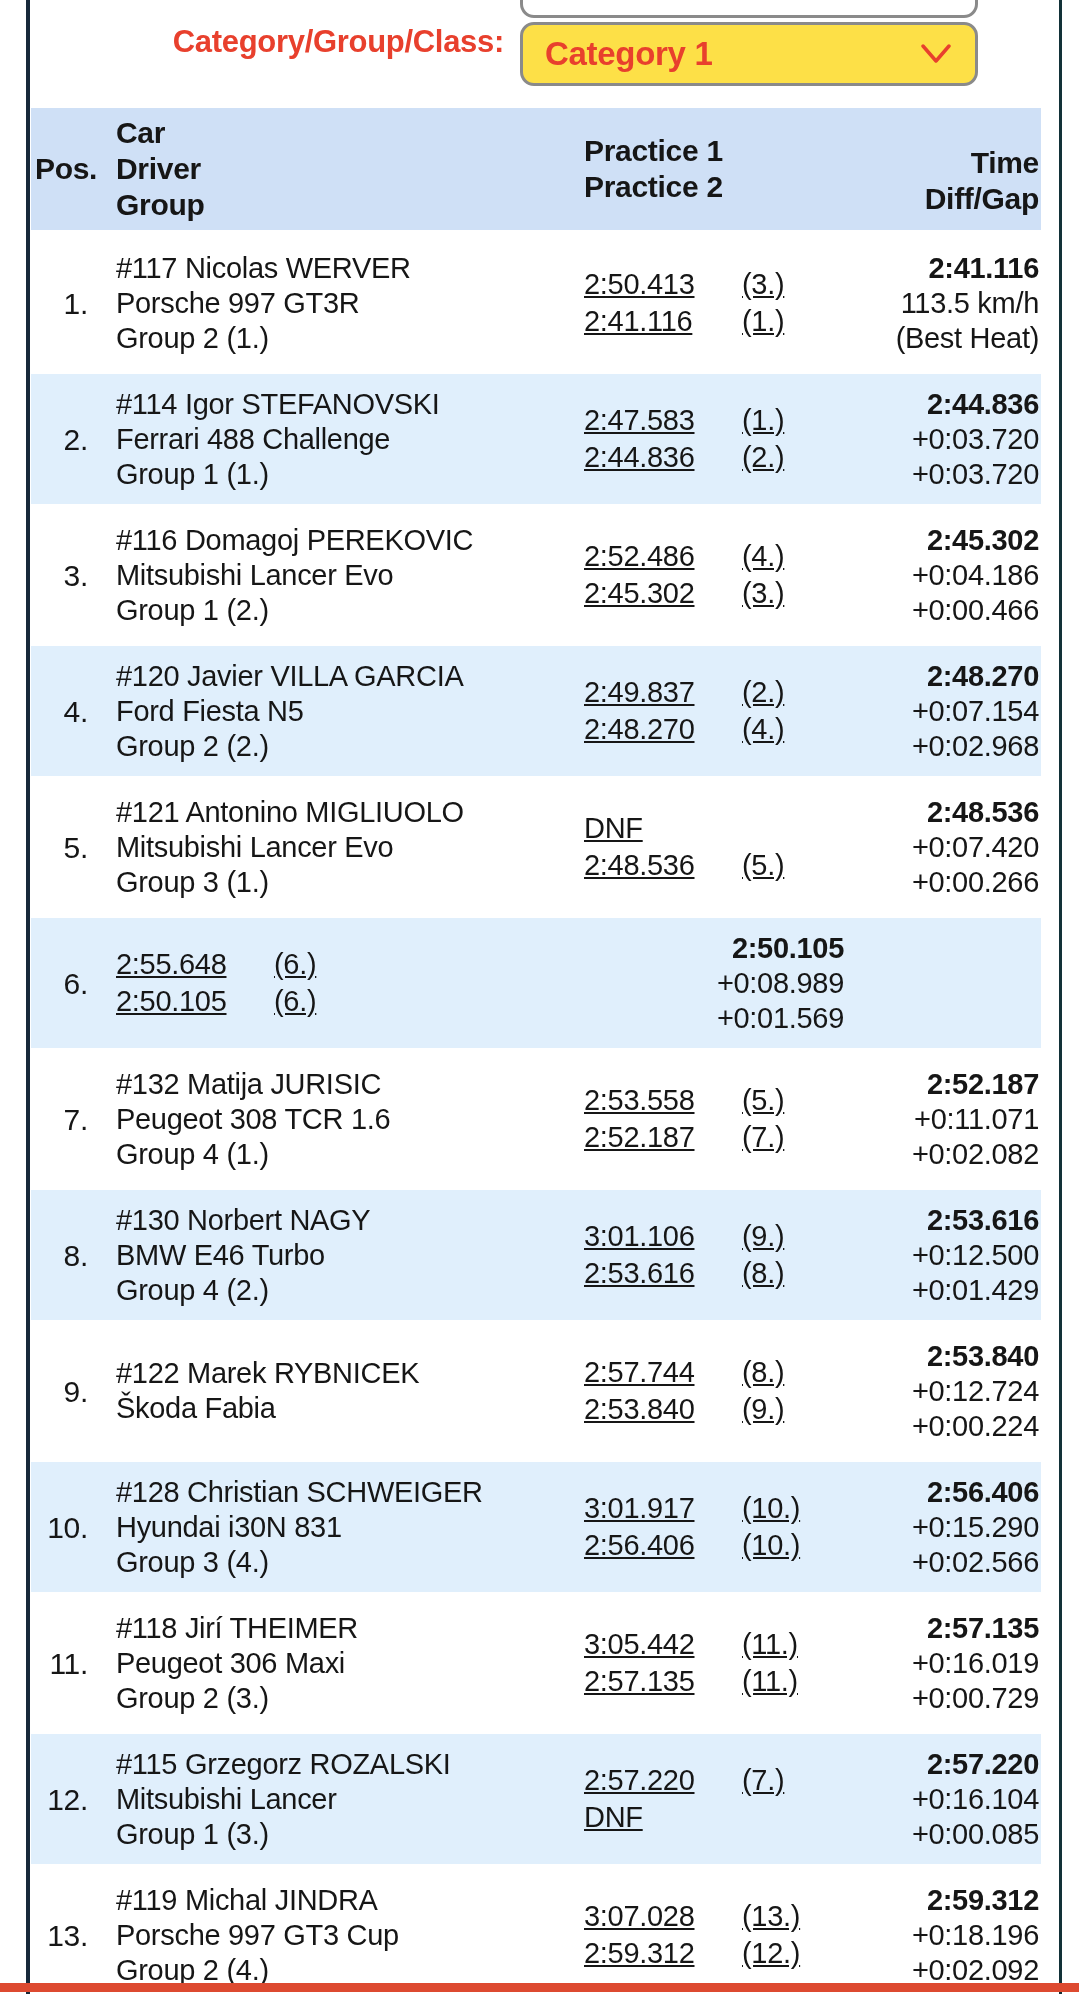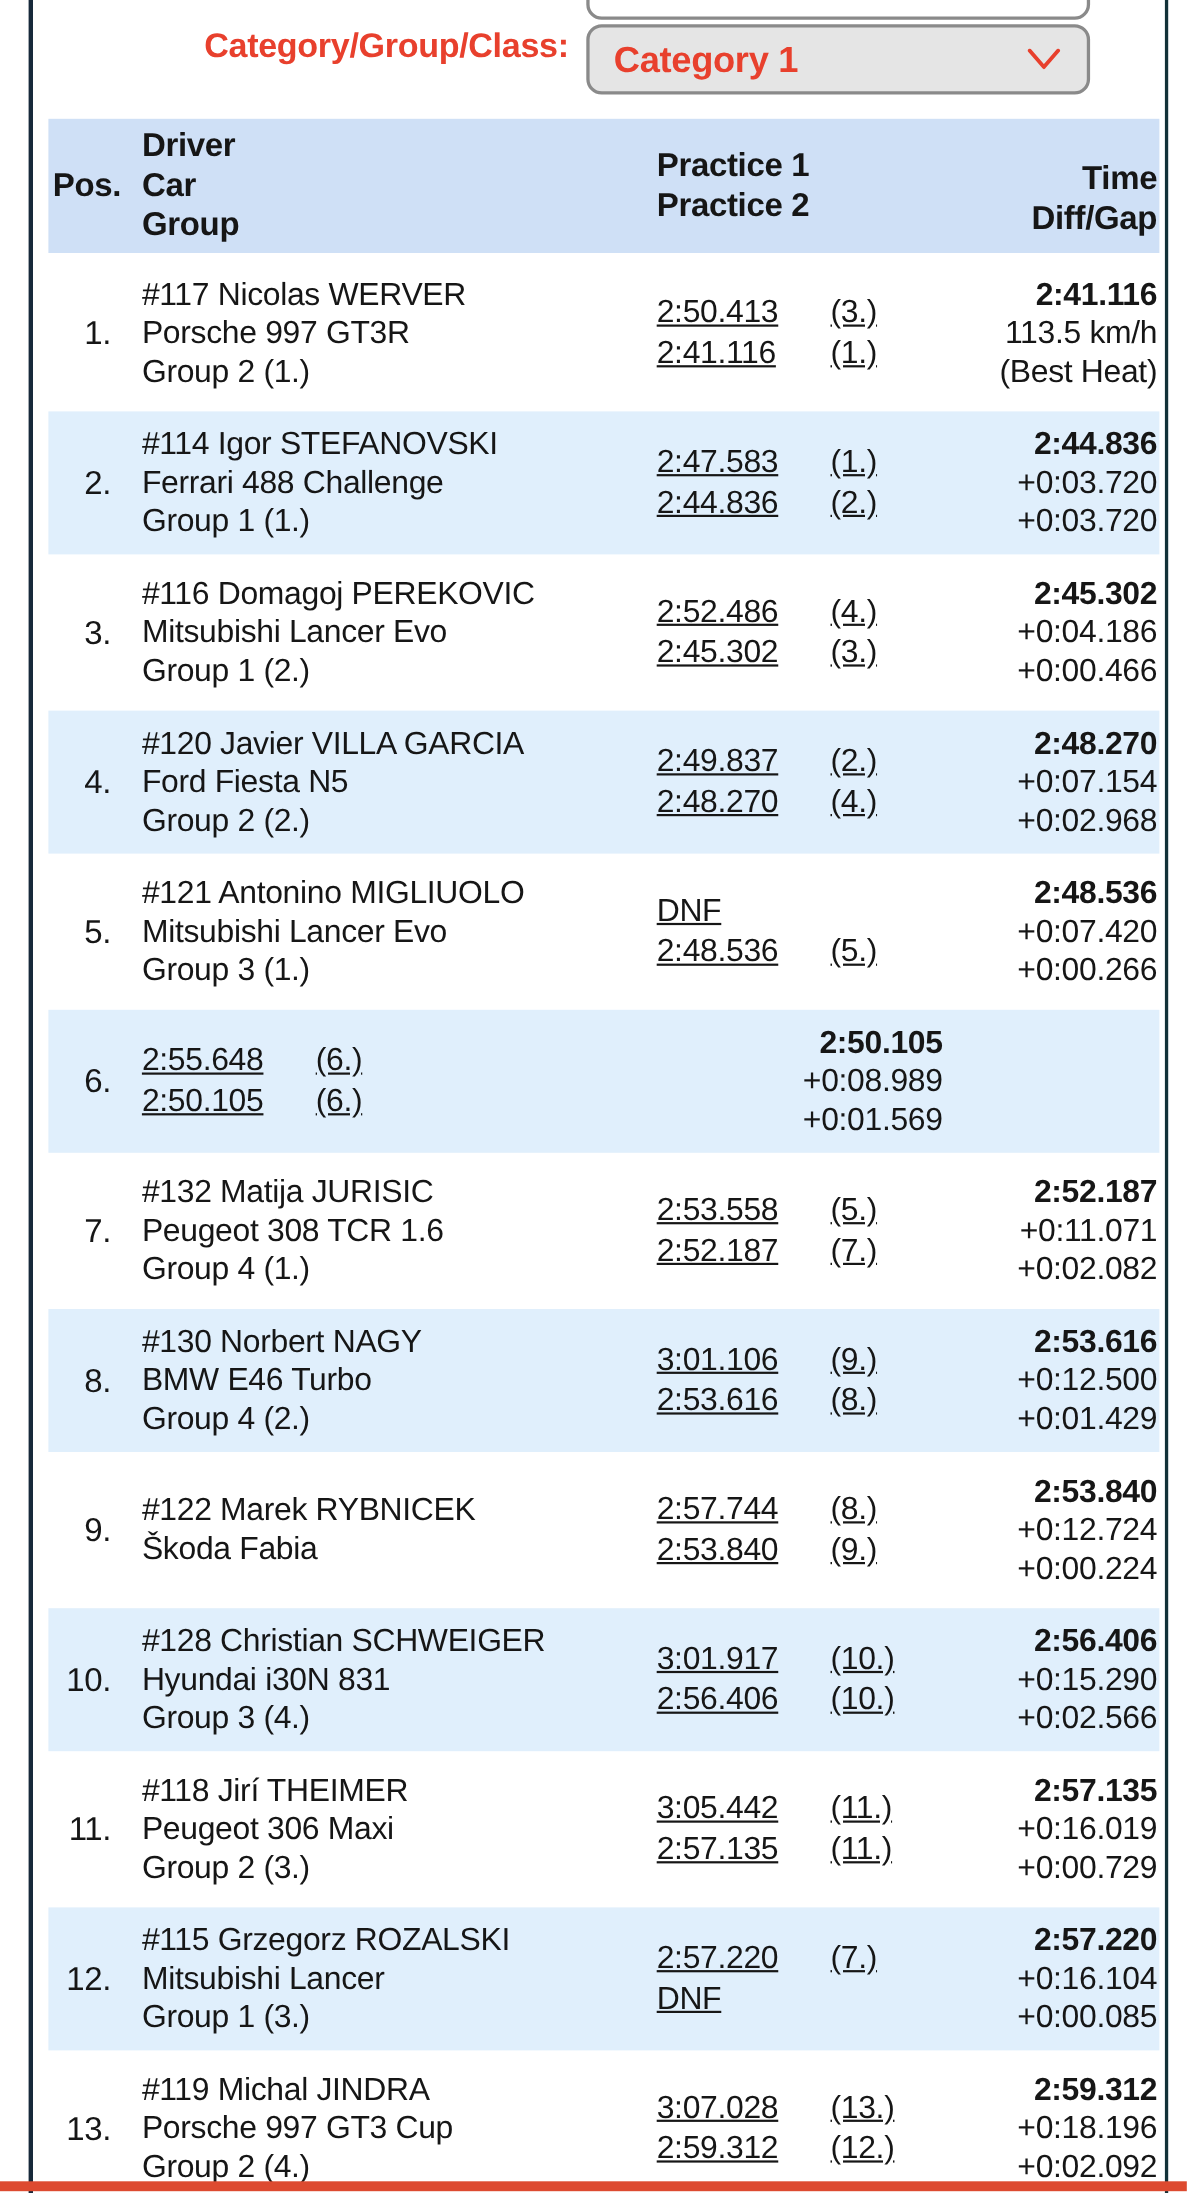--- a/index.html
+++ b/index.html
@@ -6,35 +6,35 @@
   body{
     width:1079px;height:1994px;position:relative;overflow:hidden;
     background:#ffffff;color:#161616;
     font-family:"Liberation Sans",sans-serif;
     letter-spacing:-0.3px;
   }
   .frame{
     position:absolute;left:26px;top:0;width:1036px;height:1994px;
     border-left:4px solid #17293a;border-right:3px solid #123138;
     box-sizing:border-box;background:#ffffff;
-    padding:0 17px 0 14px;
+    padding:0 17px 0 1px;
   }
   
   .controls{position:relative;height:108px;}
   .partial-select{
     position:absolute;left:489px;top:-52px;width:458px;height:70px;
     border:3px solid #8a8a8a;border-radius:14px;background:#fff;box-sizing:border-box;
   }
   .cgc-label{
     position:absolute;left:88px;top:24px;width:385px;text-align:right;
     font-size:31px;font-weight:bold;color:#e8402d;white-space:nowrap;
   }
   .cgc-select{
     position:absolute;left:489px;top:22px;width:458px;height:64px;
-    border:3px solid #8a8a8a;border-radius:14px;background:#e5e5e5;box-sizing:border-box;
+    border:3px solid #8a8a8a;border-radius:14px;background:#fde047;box-sizing:border-box;
     display:flex;align-items:center;padding:0 24px 0 22px;cursor:pointer;
   }
   .cgc-select .value{flex:1;font-size:33px;font-weight:bold;color:#e8402d;white-space:nowrap;}
   .chev{width:30px;height:20px;flex:0 0 auto;}
   
   .rtable{width:1010px;}
   .thead,.row{
     display:grid;grid-template-columns:85px 468px 262px 195px;
     align-items:center;box-sizing:border-box;
   }
@@ -72,22 +72,22 @@
       <svg class="chev" viewBox="0 0 30 20">
           <polyline points="2,2 15,17 28,2" fill="none" stroke="#e8402d" stroke-width="3.5" stroke-linecap="round" stroke-linejoin="round"></polyline>
         </svg>
     </div>
   </div>
 
   <div class="rtable">
     <div class="thead">
       <div class="h-pos">Pos.</div>
       <div class="h-driver">
+        <div>Car</div>
         <div>Driver</div>
-        <div>Car</div>
         <div>Group</div>
       </div>
       <div class="h-practice">
         <div>Practice 1</div>
         <div>Practice 2</div>
       </div>
       <div class="h-time">
         <div>Time</div>
         <div>Diff/Gap</div>
       </div>

